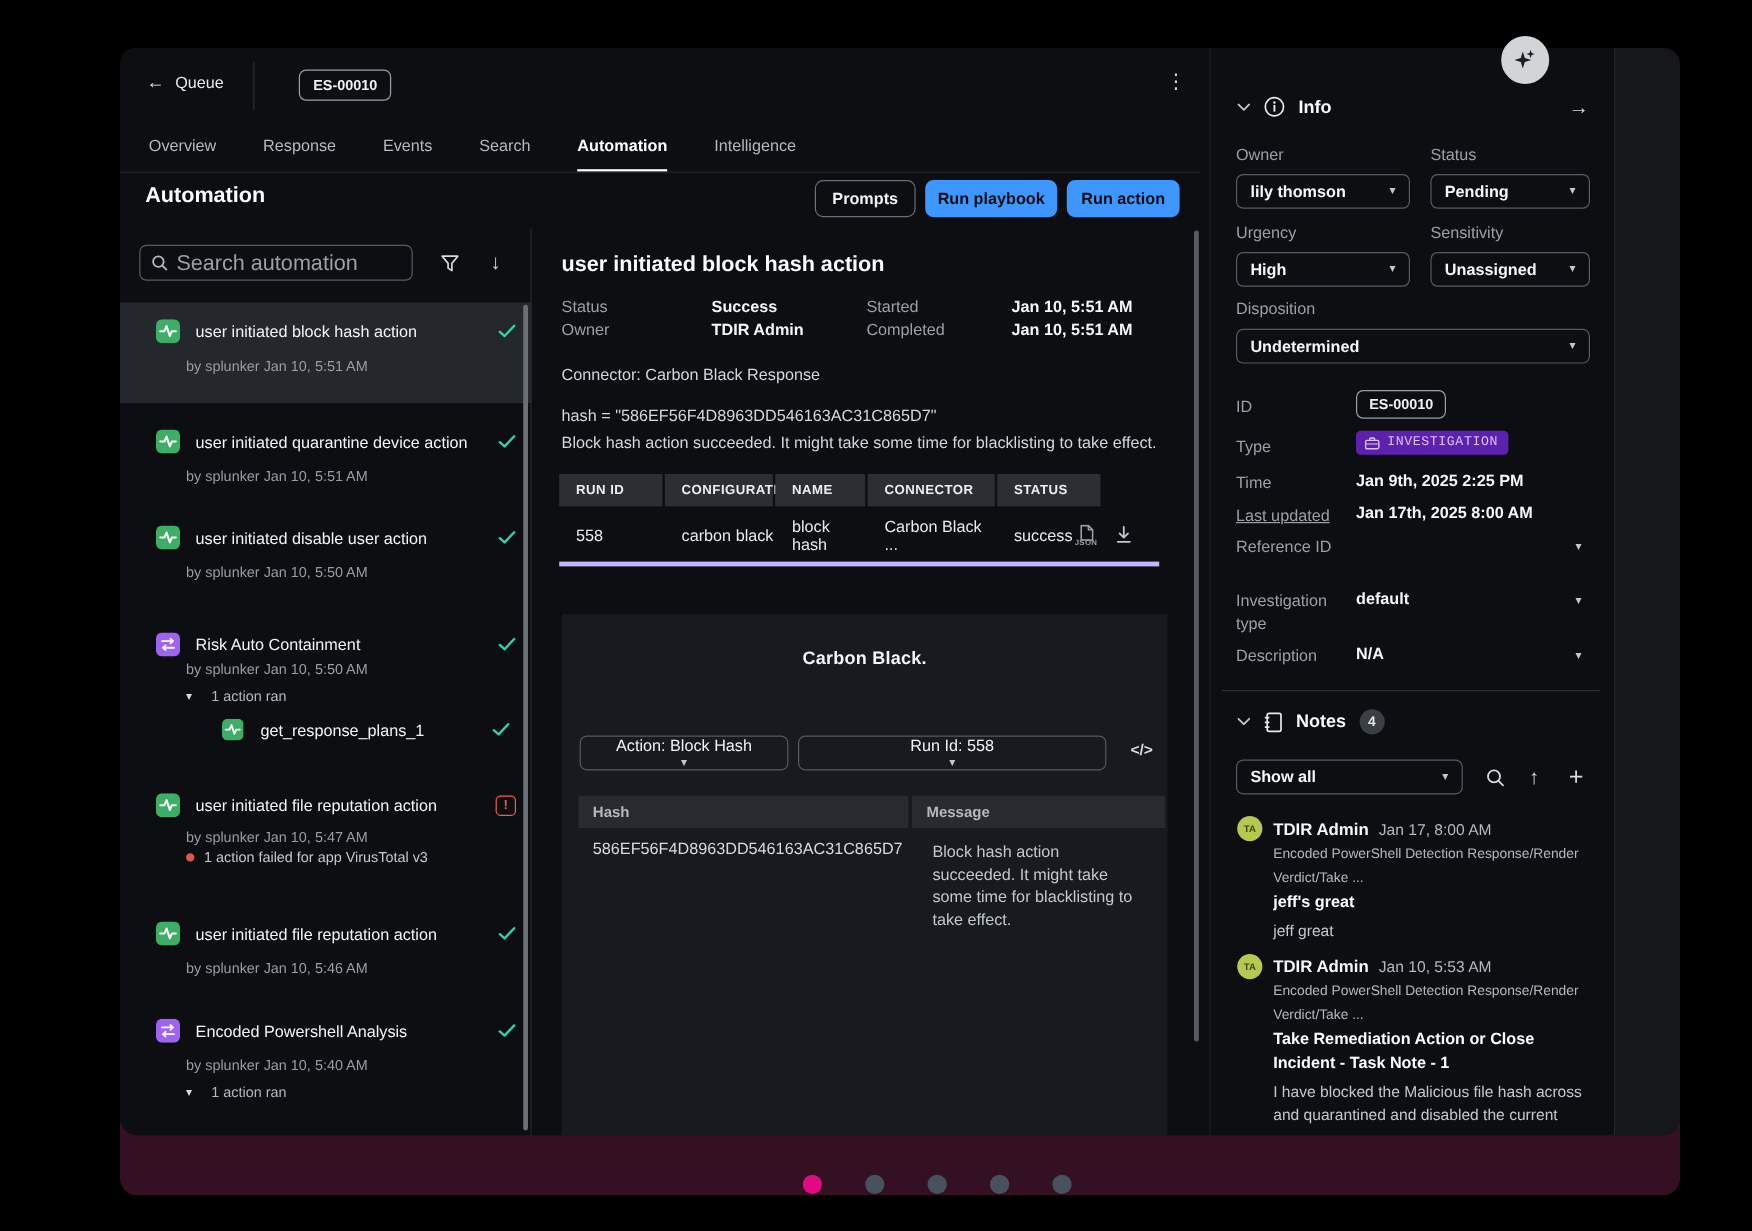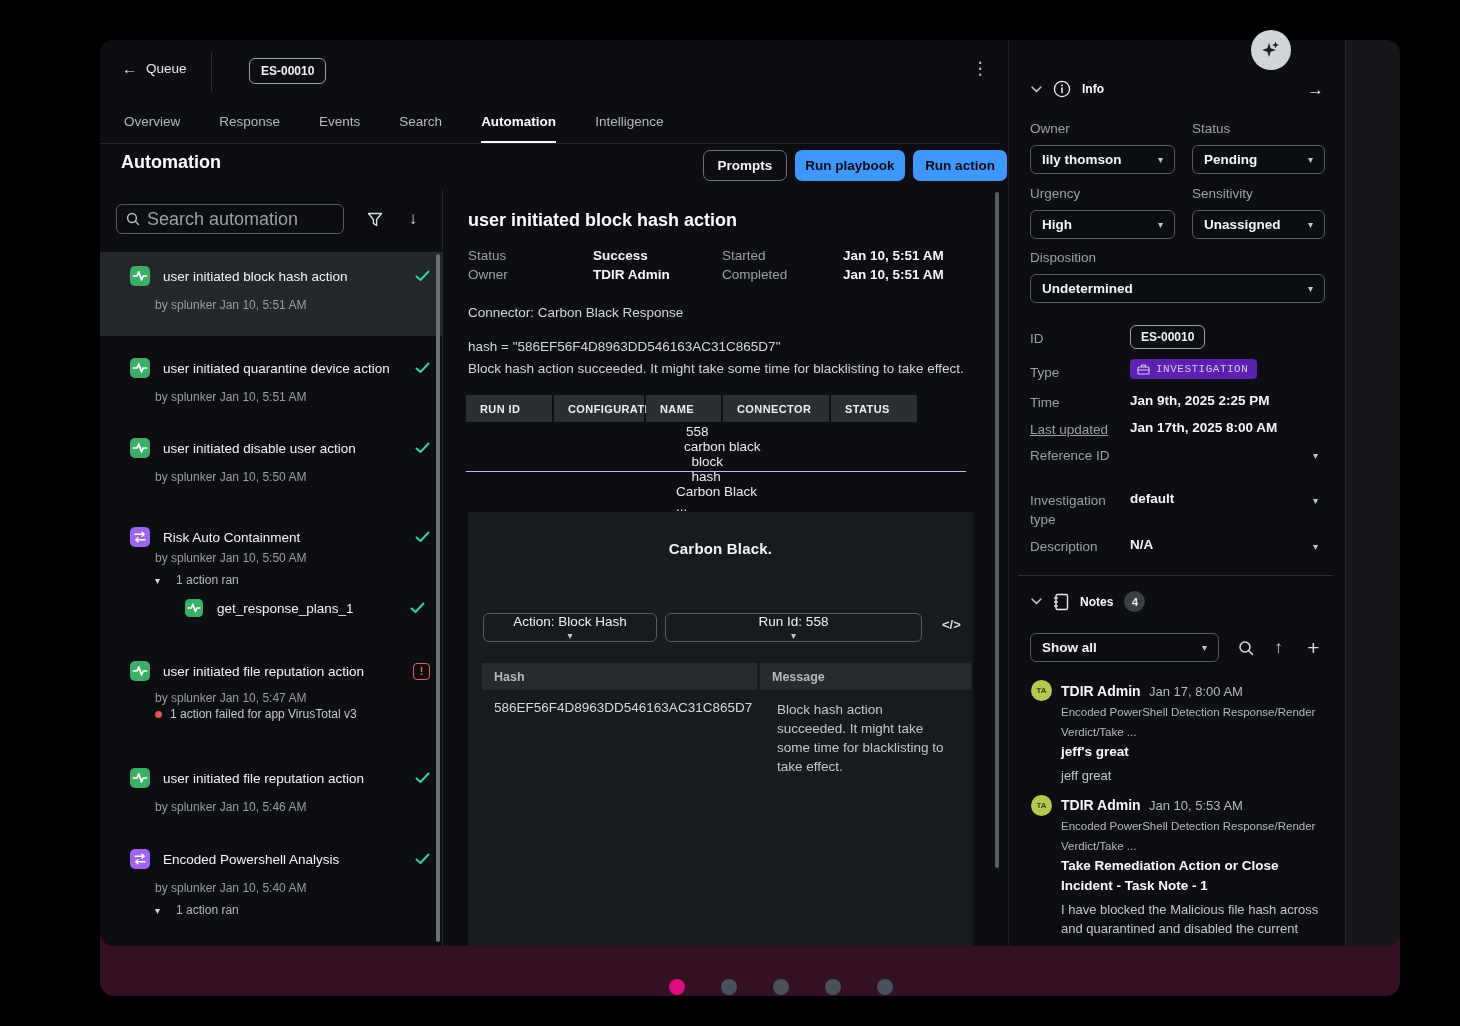--- a/index.html
+++ b/index.html
@@ -25,21 +25,21 @@
 
   
   .tabs { position:absolute; left:24px; top:64px; height:39px; display:flex; gap:39px; }
   .tab { color:#b4b9bf; font-size:13.5px; padding-top:10px; height:39px; cursor:pointer; }
   .tab.active { color:#ffffff; font-weight:bold; border-bottom:2px solid #ffffff; }
   .tabs-line { position:absolute; left:0; top:103px; width:900px; height:1px; background:#24272c; }
 
   
   .toolbar-heading { position:absolute; left:21px; top:112px; color:#fbfcfd; font-size:18px; font-weight:bold; }
   .btn { position:absolute; top:110px; height:31px; border-radius:7px; font-size:13.5px; font-weight:bold;
-    display:flex; align-items:center; justify-content:center; cursor:pointer;margin-left:24px; }
+    display:flex; align-items:center; justify-content:center; cursor:pointer; }
   .btn.ghost { left:579px; width:84px; background:transparent; border:1px solid #6a7076; color:#f2f4f6; }
   .btn.blue { background:#3e96ff; color:#0b0d10; border:none; }
   .btn.rp { left:671px; width:110px; }
   .btn.ra { left:789px; width:94px; }
 
   
   .sidebar { position:absolute; left:0; top:150px; width:343px; height:756px; border-right:1px solid #24272c; }
   .srch { position:absolute; left:16px; top:14px; width:228px; height:30px; border:1px solid #565b61;
     border-radius:6px; background:transparent; display:flex; align-items:center; padding-left:9px; gap:7px; }
   .srch input { background:transparent; border:none; outline:none; color:#c2410c; font-size:18px; width:180px;
@@ -70,21 +70,21 @@
   
   .pane { position:absolute; left:345px; top:150px; width:550px; height:756px; }
   .d-title { position:absolute; left:23px; top:20px; color:#fbfcfd; font-size:18px; font-weight:bold; }
   .m-label { position:absolute; color:#9aa0a6; font-size:13.5px; }
   .m-value { position:absolute; color:#f5f6f8; font-size:13.5px; font-weight:bold; }
   .d-text { position:absolute; left:23px; color:#d3d7db; font-size:13.5px; }
 
   .rt-head { position:absolute; left:21px; top:205px; display:flex; gap:2px; }
   .rt-hcell { background:#2b2e33; height:27px; display:flex; align-items:center; padding-left:14px;
     color:#eceef0; font-size:11px; font-weight:bold; letter-spacing:.4px; }
-  .rt-row { position:absolute; left:21px; top:234px; height:48px; width:500px; border-bottom:1px solid #c4b5fd; display:flex; align-items:center;flex-direction:column; }
+  .rt-row { position:absolute; left:21px; top:234px; height:48px; width:500px; border-bottom:4px solid #c4b5fd; display:flex; align-items:center; }
   .rt-cell { color:#e8eaec; font-size:13.5px; padding-left:14px; }
   .rt-json { width:28px; color:#9aa0a6; text-align:center; cursor:pointer; }
   .rt-json .lab { font-size:6.5px; font-weight:bold; letter-spacing:.3px; margin-top:-2px; }
   .rt-dl { margin-left:10px; cursor:pointer; }
 
   .widget { position:absolute; left:23px; top:322px; width:505px; height:434px; background:#171a1f; }
   .w-brand { position:absolute; left:0; top:28px; width:505px; text-align:center; color:#f2f4f6; font-size:15px; font-weight:bold; letter-spacing:.2px; }
   .w-dd { position:absolute; top:101px; height:29px; border:1px solid #565b61; border-radius:6px;
     display:flex; align-items:center; justify-content:space-between; padding:0 11px; color:#f0f2f4; font-size:13.5px; cursor:pointer;flex-direction:column; }
   .w-dd1 { left:15px; width:174px; }
@@ -95,21 +95,21 @@
     color:#b4b9bf; font-size:12.5px; font-weight:bold; }
   .w-hash { position:absolute; left:26px; top:188px; width:266px; color:#d6dade; font-size:13.5px; }
   .w-msg { position:absolute; left:309px; top:188px; width:178px; color:#c3c8cd; font-size:13.5px; line-height:19px; }
 
   .main-scroll { position:absolute; left:895px; top:152px; width:4px; height:676px; background:#575c63; border-radius:2px; }
   .panel-sep { position:absolute; left:908px; top:0; width:1px; height:906px; background:#1b1e23; }
 
   
   .rp-wrap { position:absolute; left:910px; top:0; width:335px; height:906px; }
   .sec-head { position:absolute; display:flex; align-items:center; gap:11px; color:#fbfcfd; }
-  .sec-head .name { font-size:12px; font-weight:bold; }
+  .sec-head .name { font-size:15px; font-weight:bold; }
   .chev { color:#c3c8cd; }
   .rp-arrow { position:absolute; left:297px; top:40px; color:#d6dade; font-size:17px; cursor:pointer; }
   .f-label { position:absolute; color:#9aa0a6; font-size:13.5px; }
   .dd { position:absolute; height:29px; border:1px solid #565b61; border-radius:6px; background:transparent;
     display:flex; align-items:center; justify-content:space-between; padding:0 11px;
     color:#f5f6f8; font-size:13.5px; font-weight:bold; cursor:pointer; }
   .caret { color:#c3c8cd; font-size:10px; }
   .kv-label { position:absolute; left:20px; color:#9aa0a6; font-size:13.5px; width:96px; line-height:19px; }
   .kv-value { position:absolute; left:120px; color:#f5f6f8; font-size:13.5px; font-weight:bold; }
   .id-chip { position:absolute; left:120px; border:1px solid #9aa0a6; border-radius:6px; color:#f0f2f4;

